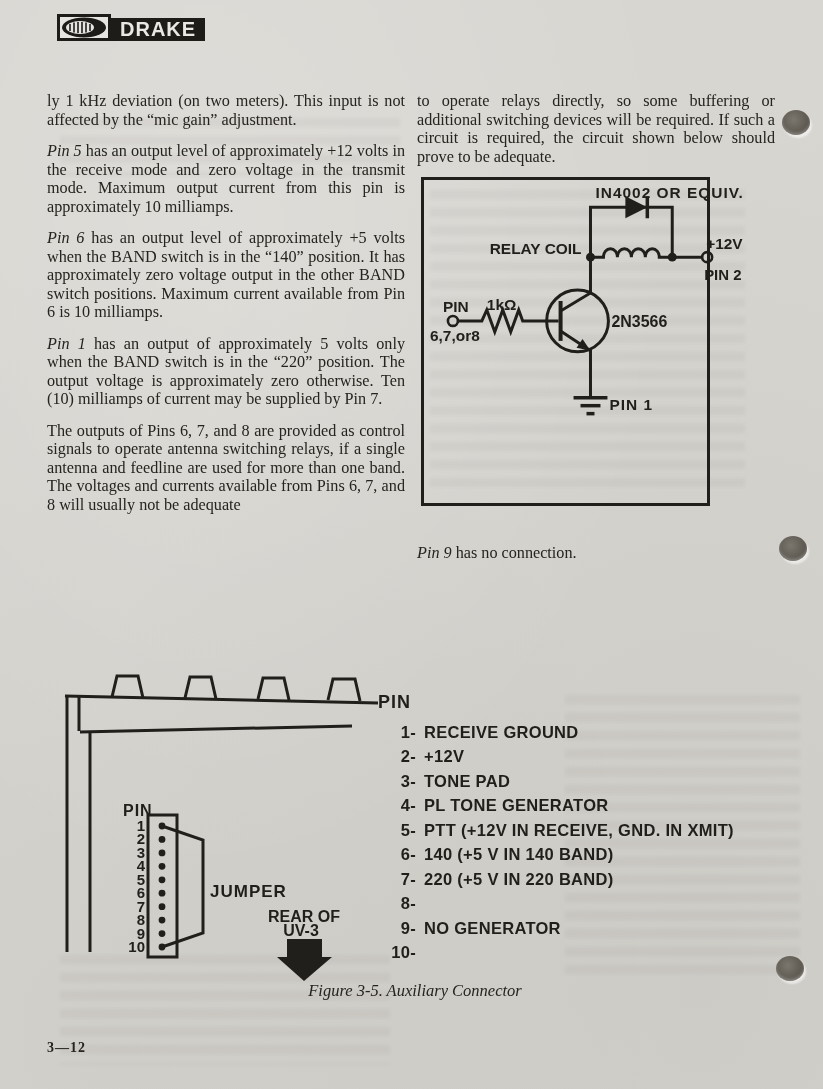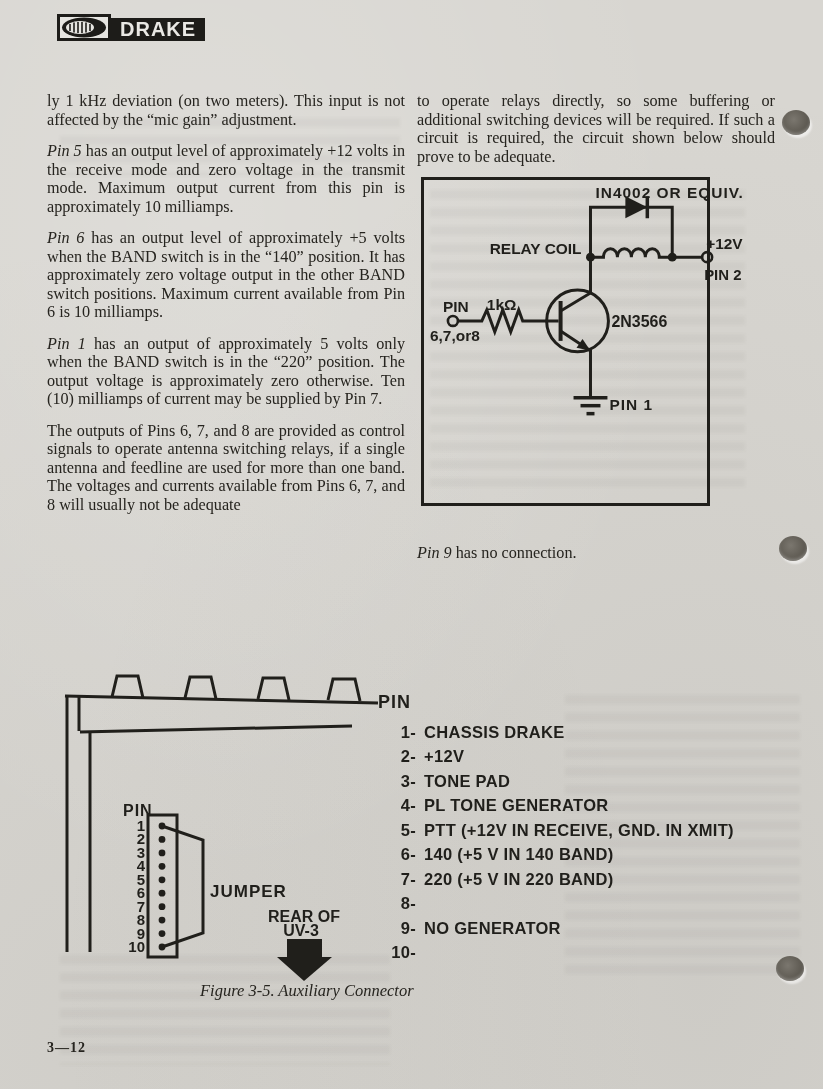--- a/index.html
+++ b/index.html
@@ -38,21 +38,21 @@
   svg .thin{stroke:#201f1b;stroke-width:2.6;fill:none;}
   
   .connector-svg{position:absolute;left:55px;top:658px;}
   
   .pin-list{position:absolute;left:378px;top:692px;width:440px;
     font-family:"Liberation Sans",sans-serif;font-weight:700;color:#201f1b;}
   .pin-list-header{font-size:18px;letter-spacing:1px;margin-bottom:7px;}
   .pin-row{display:flex;line-height:24.45px;font-size:16.5px;letter-spacing:.3px;}
   .pin-row .num{width:38px;text-align:right;margin-right:8px;flex:none;}
   
-  .fig-caption{position:absolute;left:200px;top:981px;width:430px;text-align:left;
+  .fig-caption{position:absolute;left:200px;top:981px;width:430px;text-align:center;
     font-style:italic;font-size:16.5px;}
   .page-num{position:absolute;left:47px;top:1040px;font-size:14px;font-weight:700;letter-spacing:1px;}
   
   .hole{position:absolute;width:28px;height:25px;border-radius:50%;
     background:radial-gradient(circle at 42% 38%, #7b776f 0%, #615d55 55%, #4d4a43 100%);
     box-shadow:2px 3px 2px rgba(255,255,255,0.55), inset 0 -2px 3px rgba(255,255,255,0.25);}
 </style>
 </head>
 <body>
 
@@ -184,21 +184,21 @@
     <g fill="#201f1b">
       <rect x="232" y="281" width="35" height="18"></rect>
       <polygon points="222,299 277,299 249,323"></polygon>
     </g>
   </svg>
 
   <div class="pin-list">
     <div class="pin-list-header">PIN</div>
     <div class="pin-row">
         <span class="num">1-</span>
-        <span>CHASSIS DRAKE</span>
+        <span>RECEIVE GROUND</span>
       </div>
     <div class="pin-row">
         <span class="num">2-</span>
         <span>+12V</span>
       </div>
     <div class="pin-row">
         <span class="num">3-</span>
         <span>TONE PAD</span>
       </div>
     <div class="pin-row">

